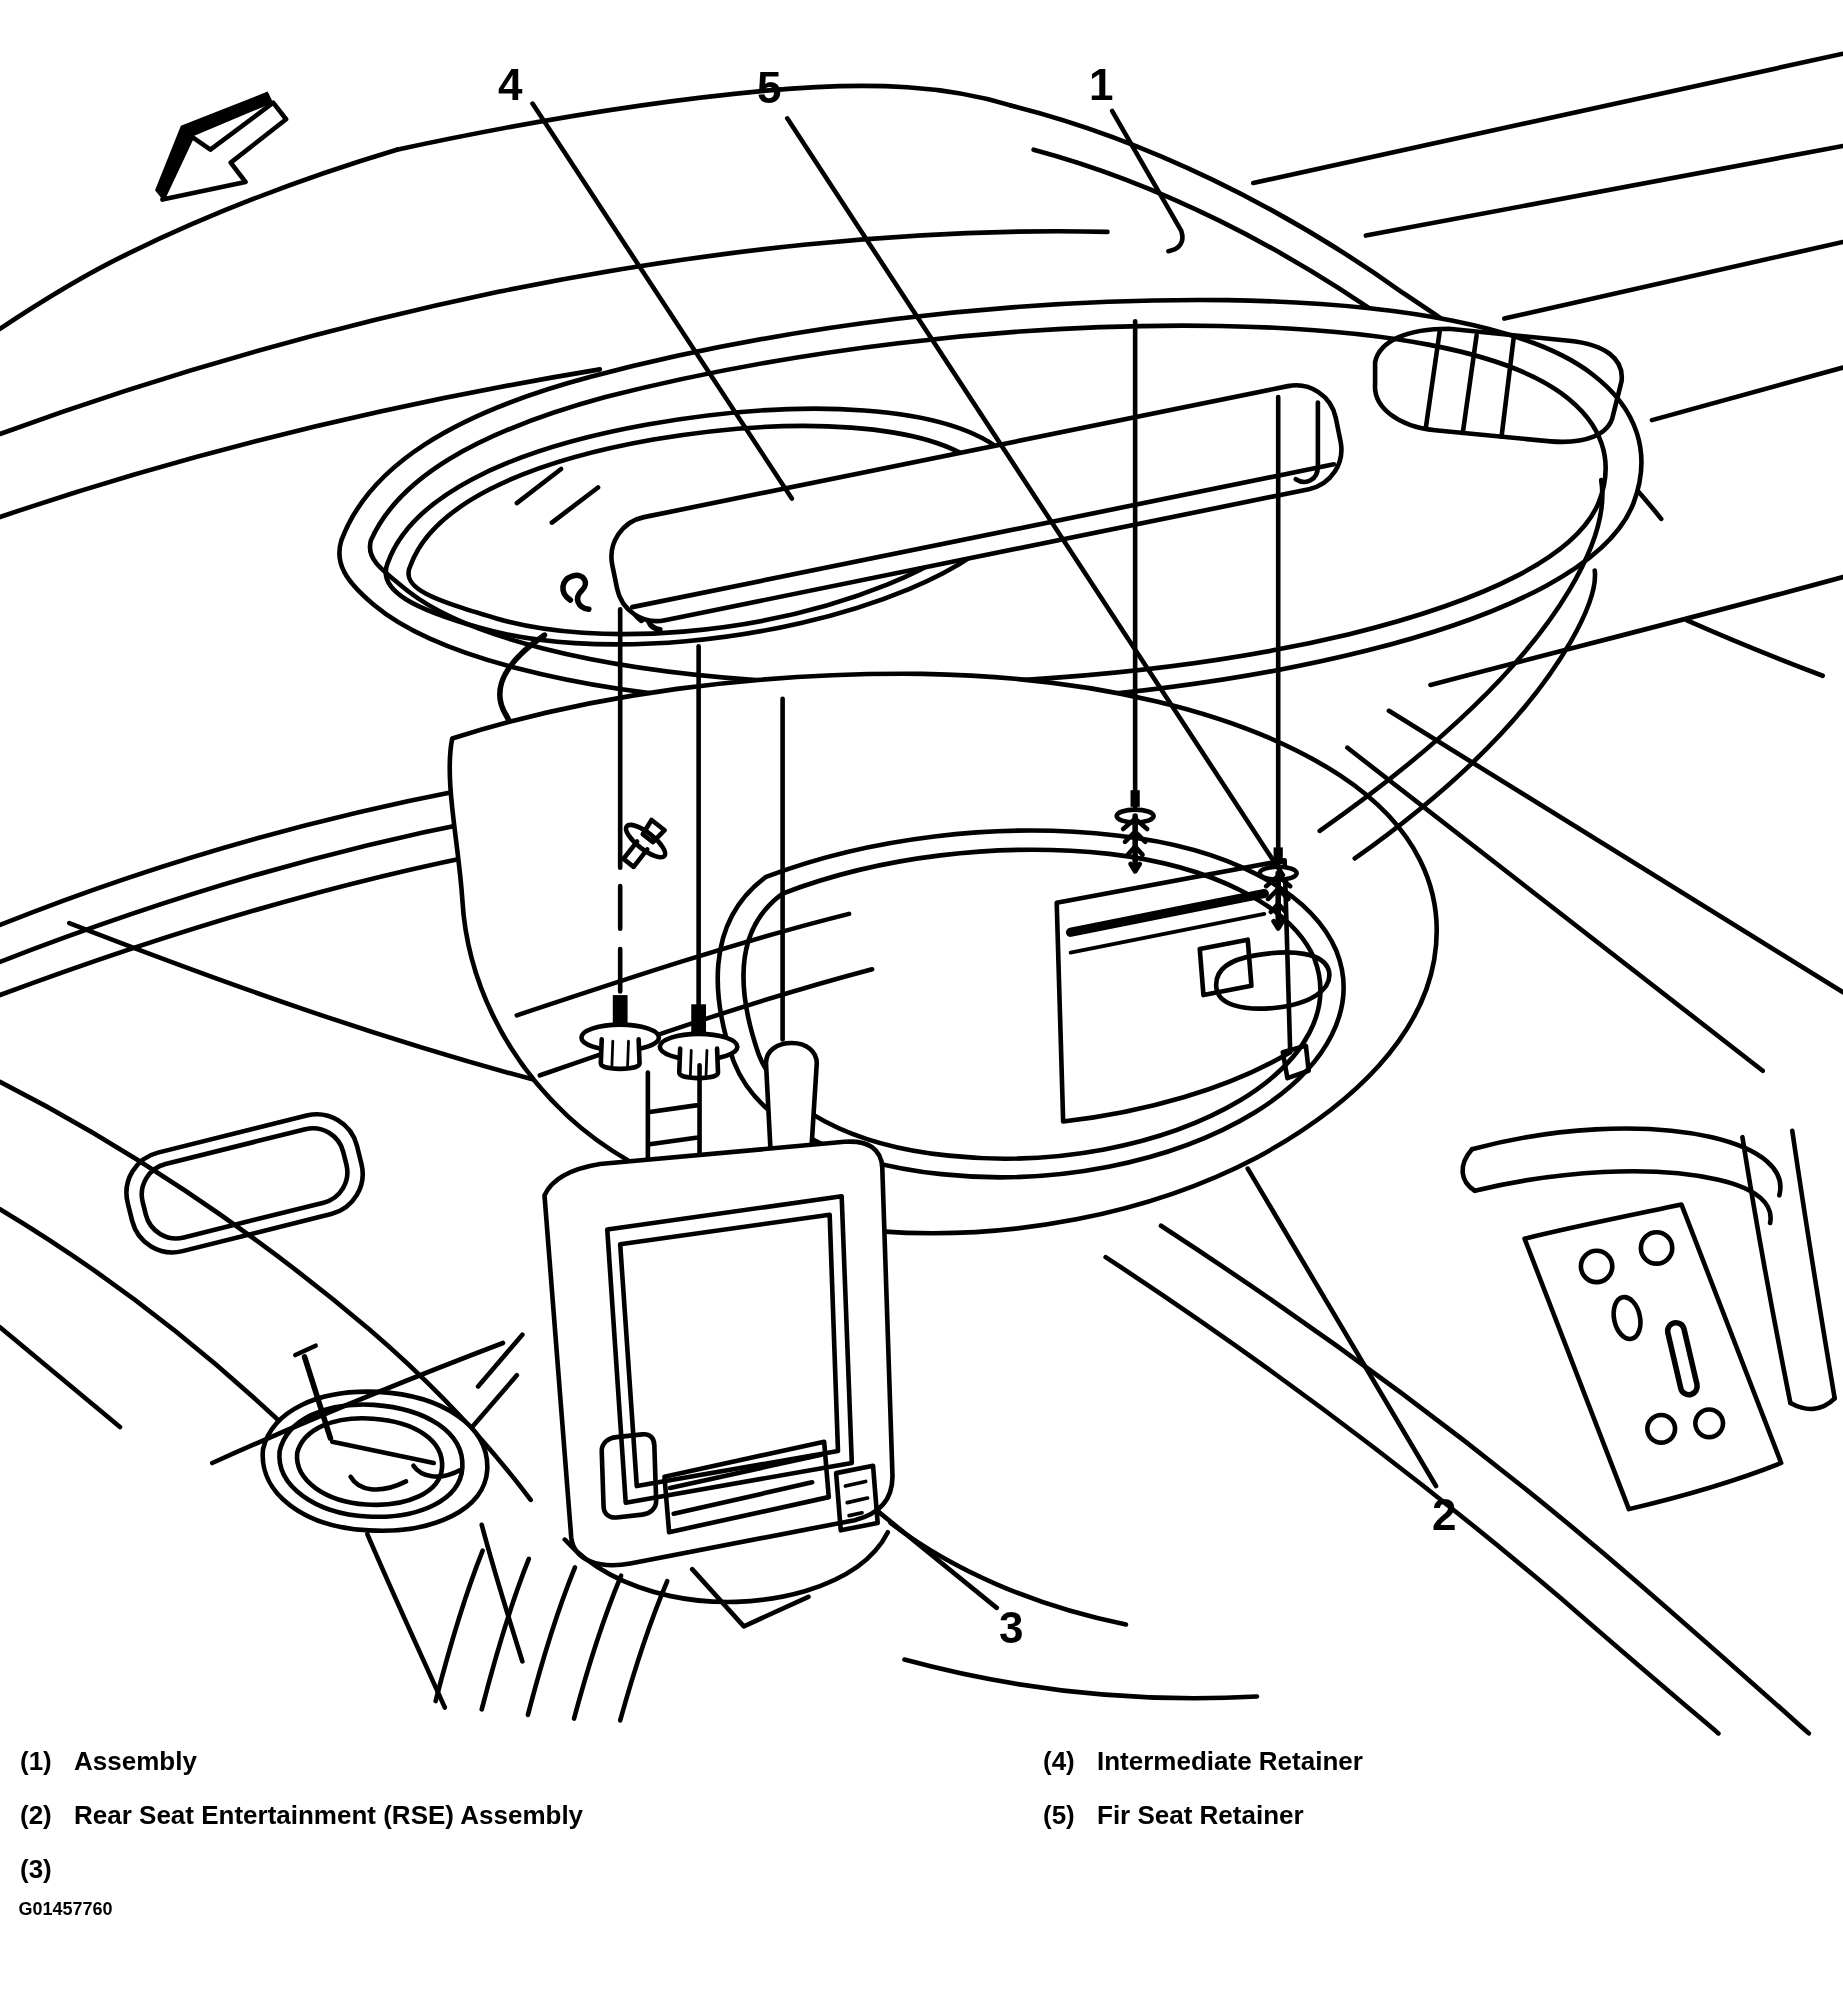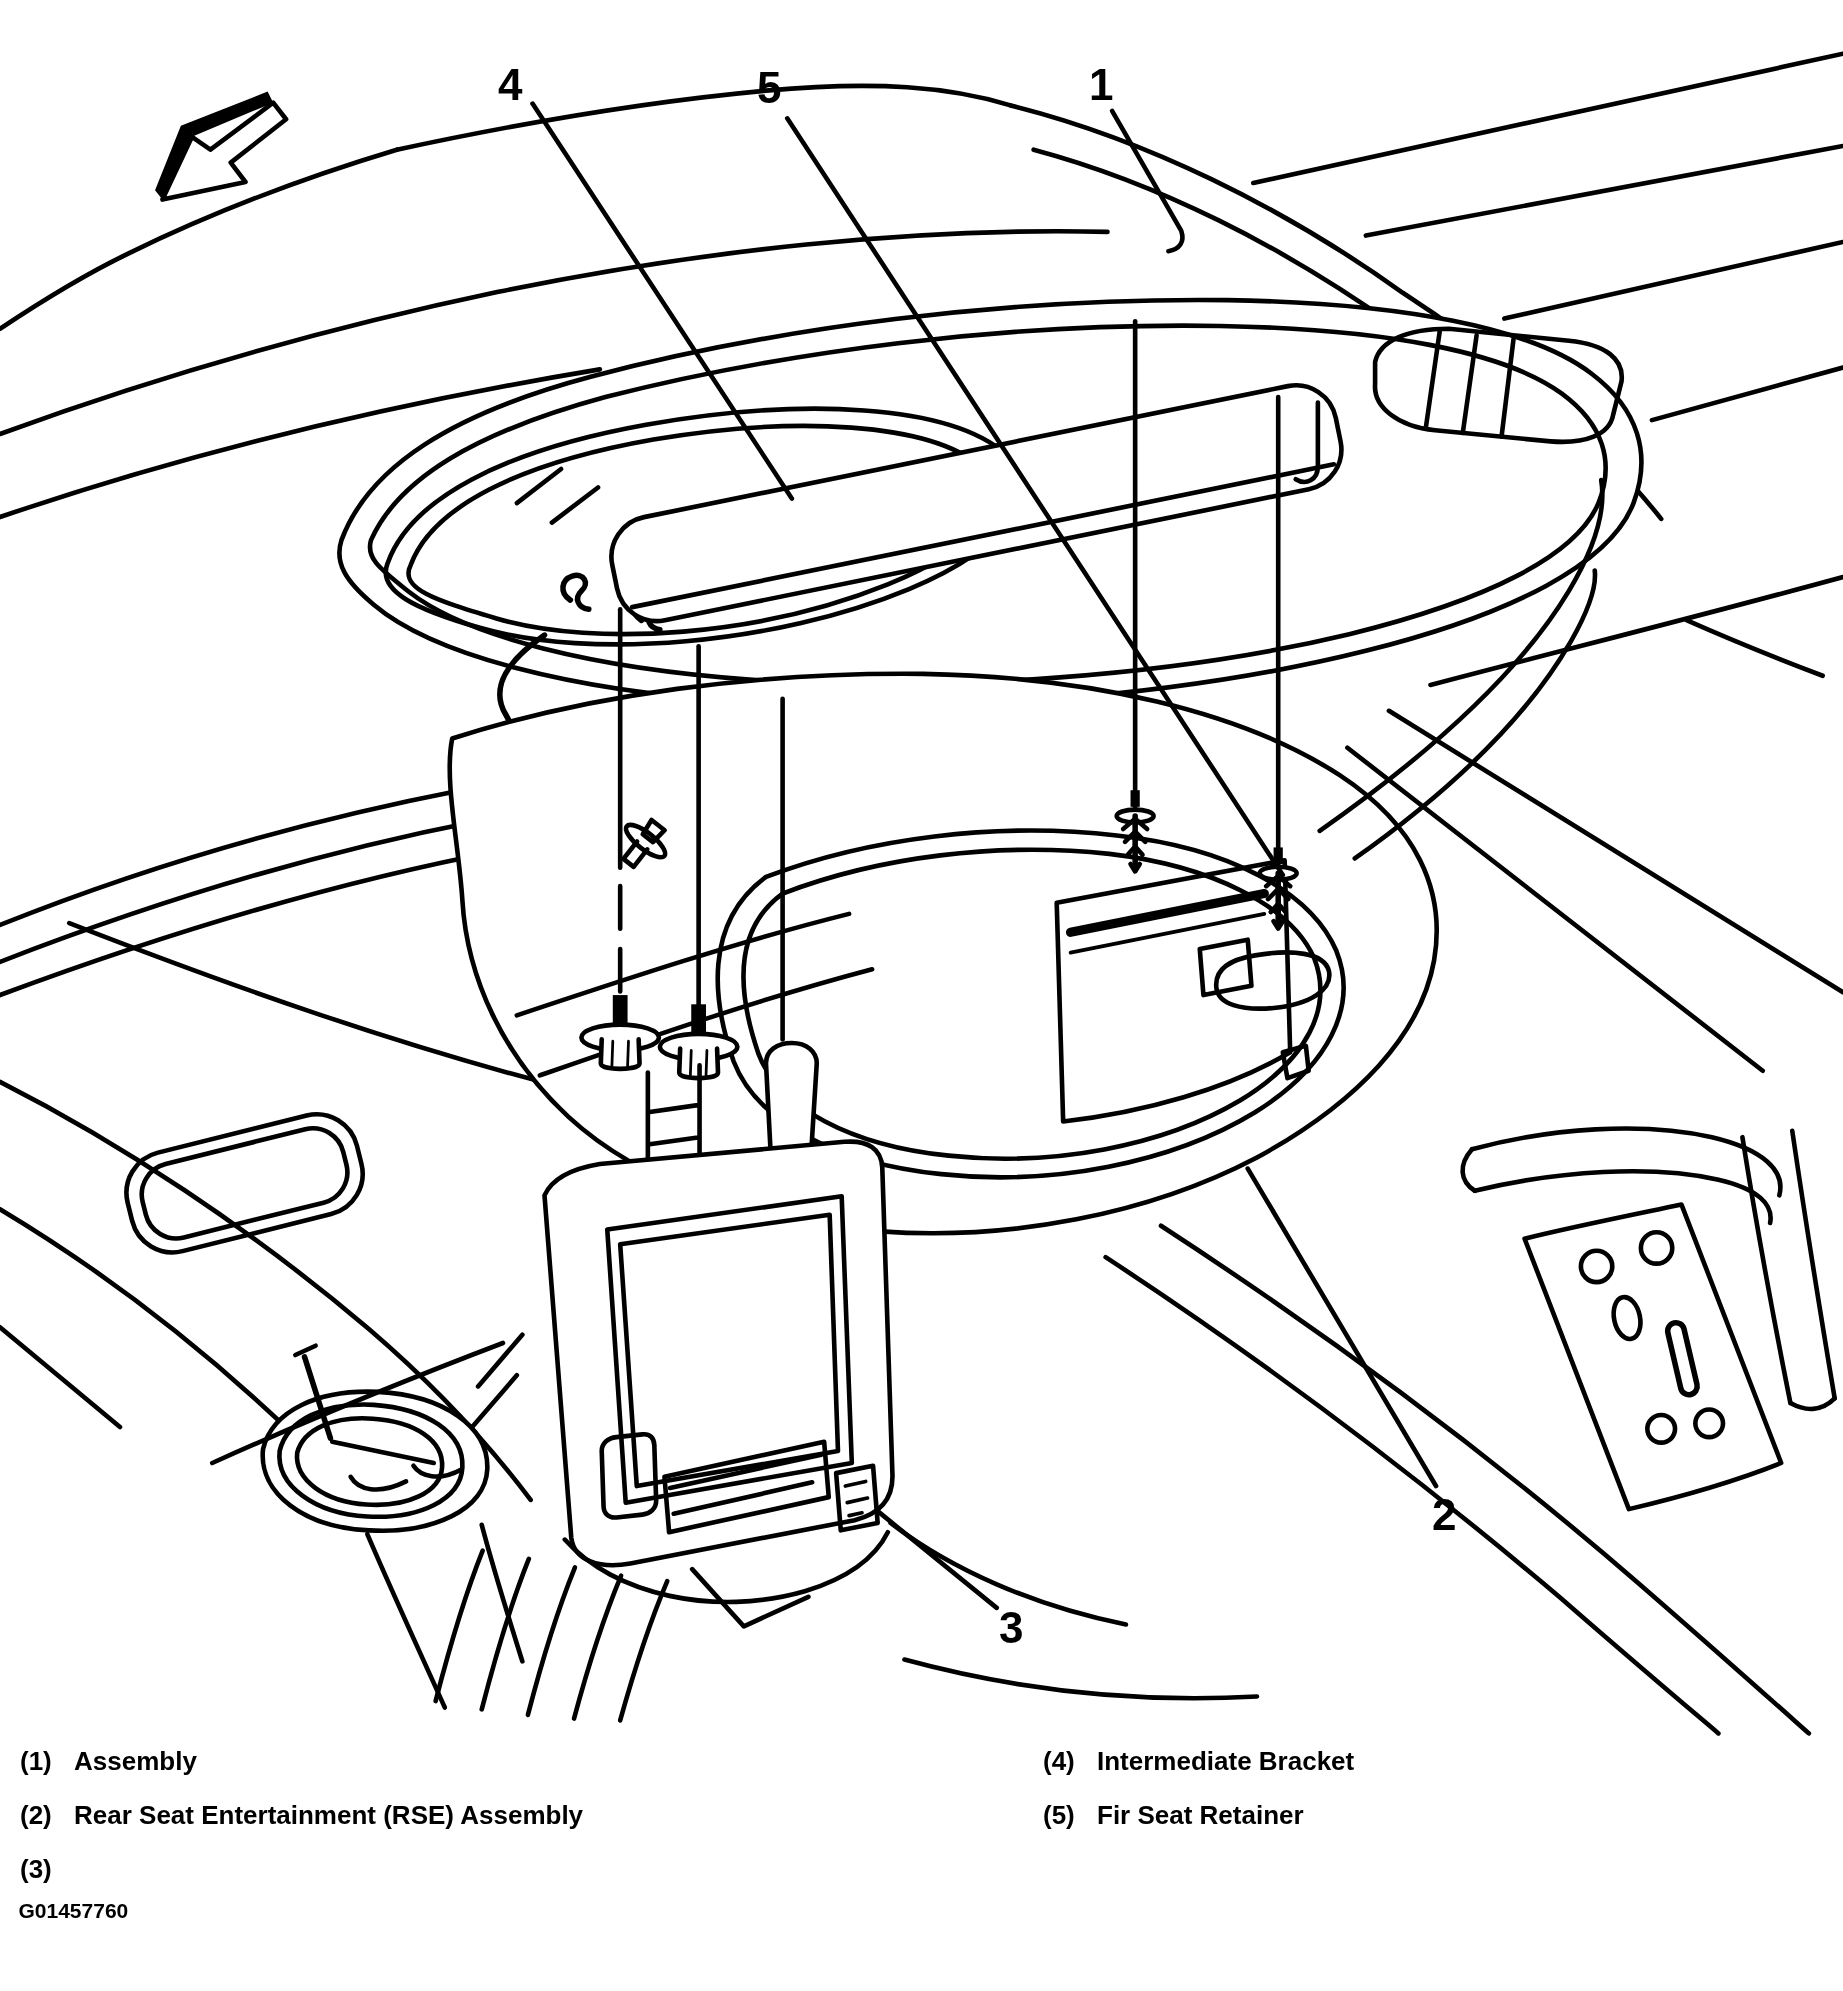--- a/index.html
+++ b/index.html
@@ -11,21 +11,21 @@
   #c5{left:757px;top:66px;}
   #c1{left:1089px;top:63px;}
   #c2{left:1432px;top:1493px;}
   #c3{left:999px;top:1606px;}
   .legend{position:absolute;display:flex;flex-direction:column;gap:23px;
           font-size:26px;font-weight:700;white-space:nowrap;}
   #legend-left{left:20px;top:1746px;}
   #legend-right{left:1043px;top:1746px;}
   .legend-row{display:flex;align-items:baseline;}
   .lnum{width:54px;flex:none;}
-  .figure-id{position:absolute;left:18.5px;top:1899px;font-size:21px;font-weight:700;}
+  .figure-id{position:absolute;left:18.5px;top:1899px;font-size:18px;font-weight:700;}
 </style>
 </head>
 <body>
 
 <div class="page">
 
 <svg class="art" width="1843" height="1992" viewBox="0 0 1997 2158" fill="none" stroke="#000" stroke-width="5" stroke-linecap="round" stroke-linejoin="round">
 
   <g>
     <path d="M 176 216 L 168 206 L 196 136 L 290 99 L 296 111 L 208 148 Z" fill="#000" stroke="none"></path>
@@ -278,21 +278,21 @@
     <span class="lnum">(2)</span>
     <span class="llabel">Rear Seat Entertainment (RSE) Assembly</span>
   </div>
   <div class="legend-row">
     <span class="lnum">(3)</span>
   </div>
 </div>
 <div class="legend" id="legend-right">
   <div class="legend-row">
     <span class="lnum">(4)</span>
-    <span class="llabel">Intermediate Bracket</span>
+    <span class="llabel">Intermediate Retainer</span>
   </div>
   <div class="legend-row">
     <span class="lnum">(5)</span>
     <span class="llabel">Fir Seat Retainer</span>
   </div>
 </div>
 
 <div class="figure-id">G01457760</div>
 
 </div>

